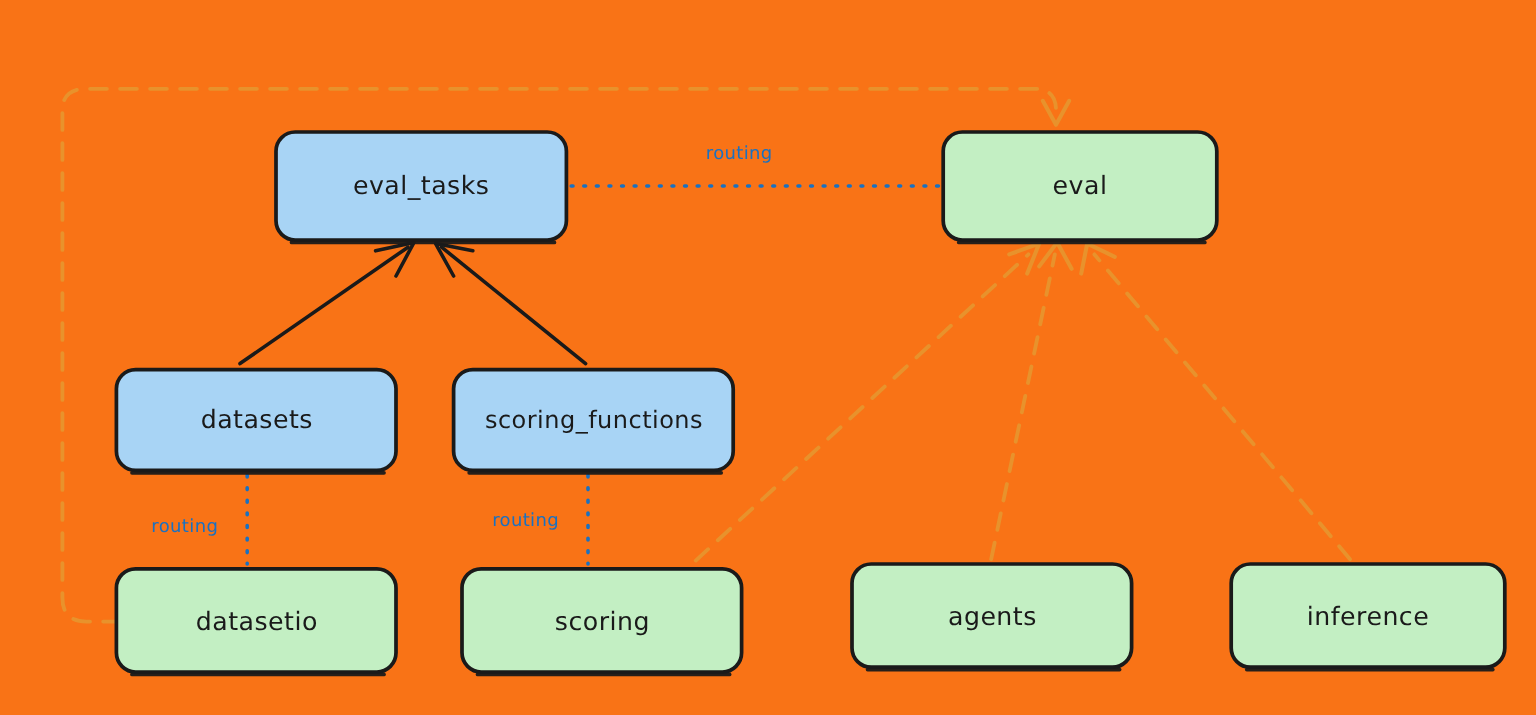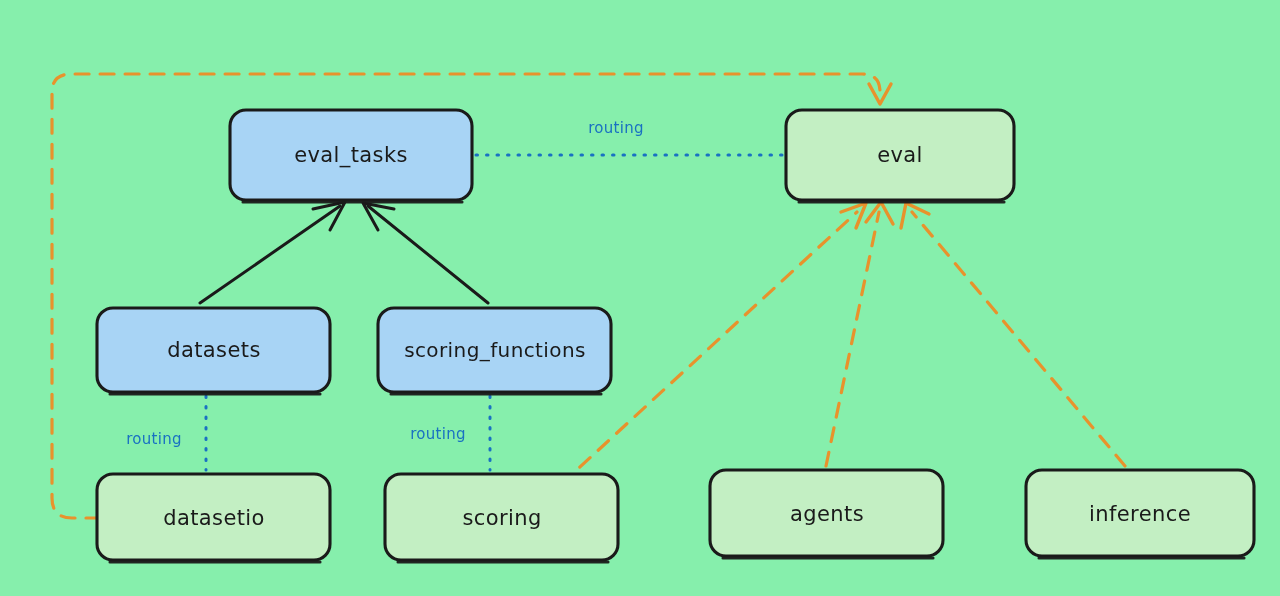--- a/index.html
+++ b/index.html
@@ -11,21 +11,21 @@
   body {
     font-family: "DejaVu Sans", sans-serif;
     width: 1280px;
     height: 596px;
     overflow: hidden;
   }
   #diagram-root {
     position: relative;
     width: 1280px;
     height: 596px;
-    background: #86efac;
+    background: #f97316;
   }
   #diagram-svg {
     position: absolute;
     left: 0;
     top: 0;
     width: 1280px;
     height: 596px;
   }
   .node-label {
     font-family: "DejaVu Sans", sans-serif;

